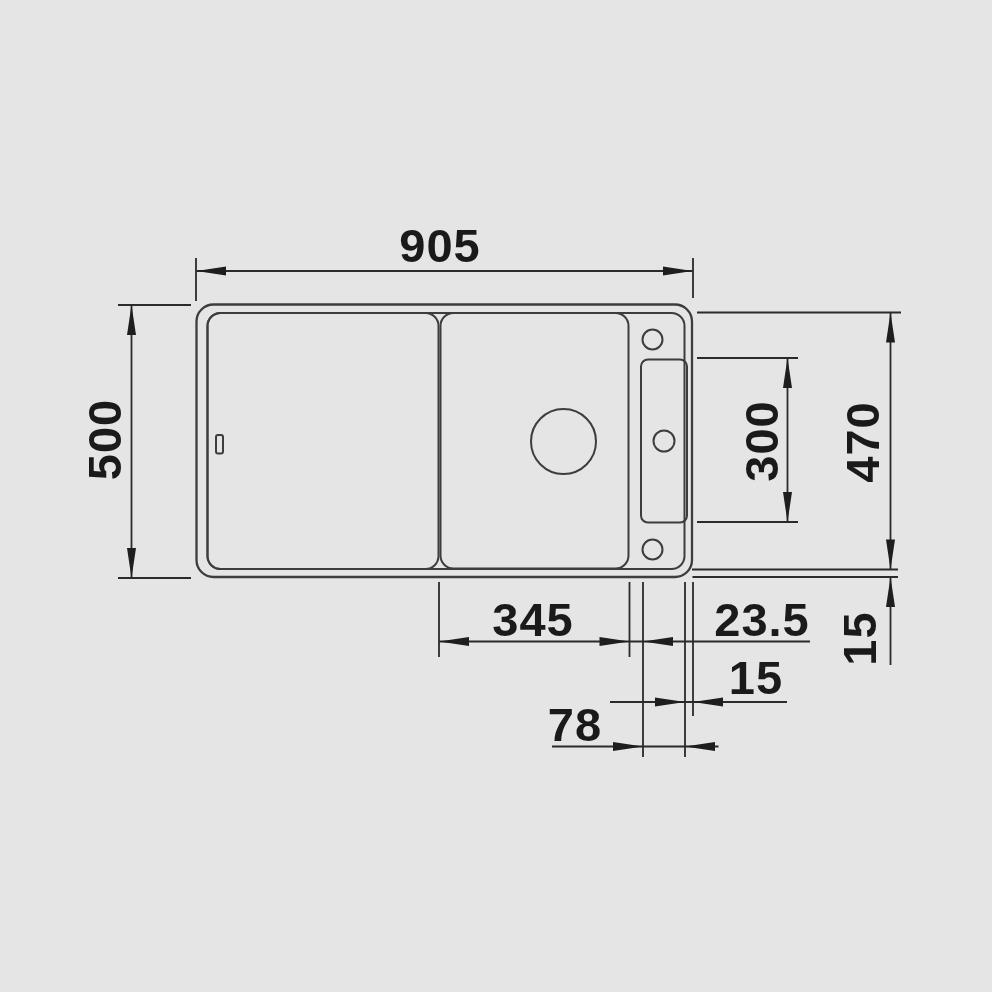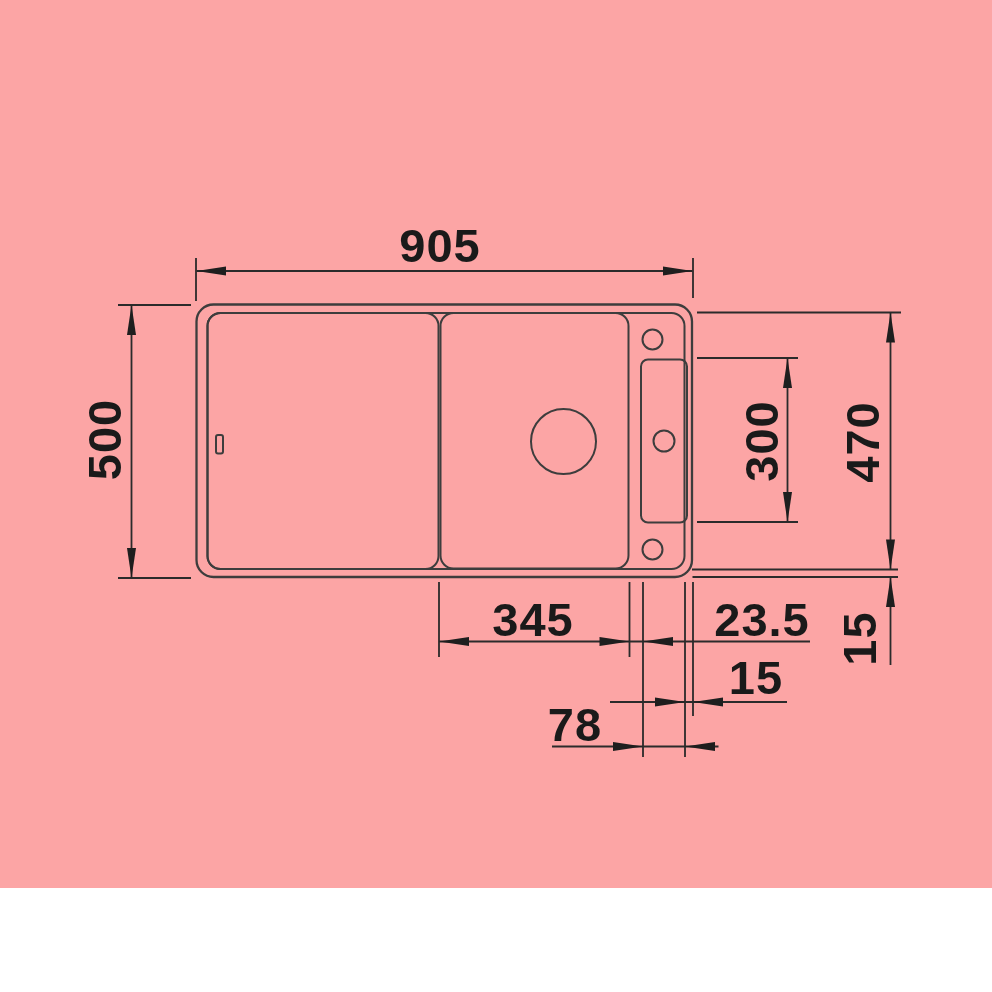--- a/index.html
+++ b/index.html
@@ -3,22 +3,22 @@
 <meta charset="utf-8">
 <style>
   html, body {
     margin: 0;
     padding: 0;
     background: #ffffff;
   }
   .canvas {
     position: relative;
     width: 992px;
-    height: 888px;
-    background: #fca5a5;
+    height: 992px;
+    background: #e5e5e5;
     overflow: hidden;
     font-family: "Liberation Sans", "DejaVu Sans", sans-serif;
   }
   svg text {
     font-family: "Liberation Sans", "DejaVu Sans", sans-serif;
     font-weight: bold;
     font-size: 47px;
     letter-spacing: 1px;
     fill: #1a1a1a;
   }

